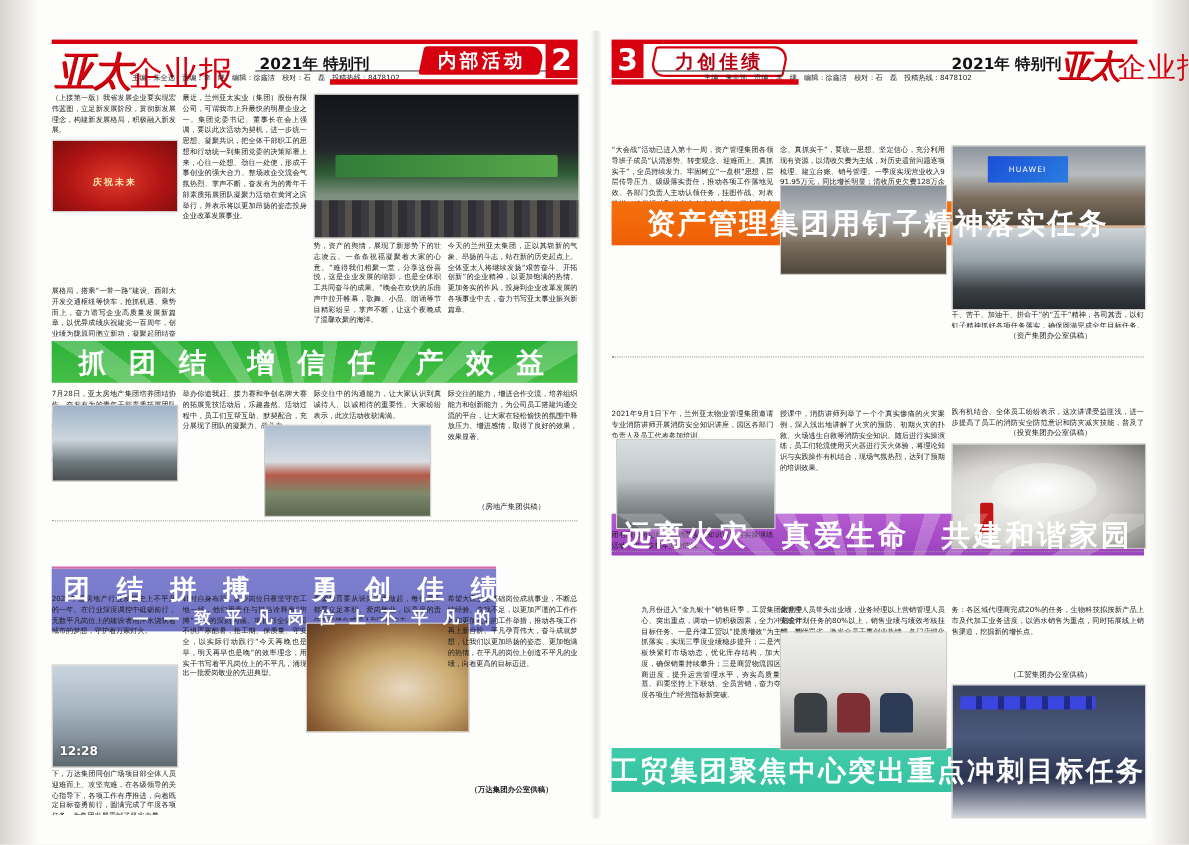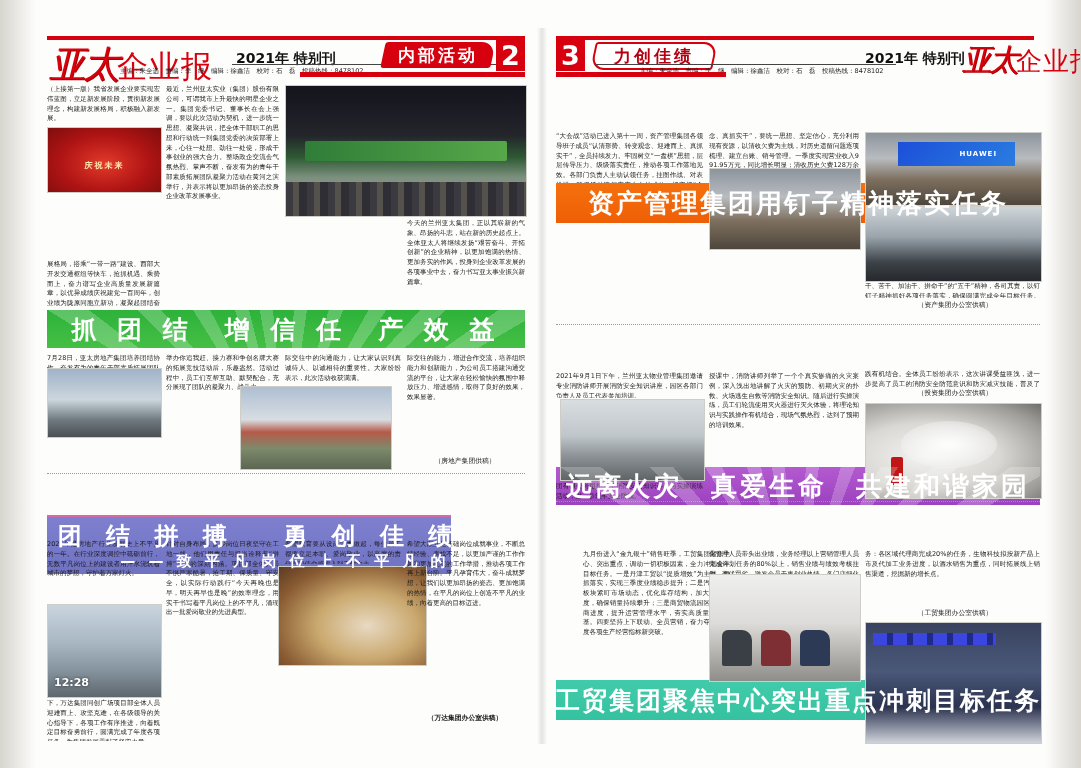--- a/index.html
+++ b/index.html
@@ -41,21 +41,21 @@
   .ph-red .ptxt{color:#ffe9b0;font-size:8px;text-align:center;margin-top:32px;letter-spacing:2px;font-weight:bold;}
   .ph-stage{background:linear-gradient(180deg,#14141c 0%,#23252b 38%,#2e5a33 55%,#7a8f7d 70%,#b9b4a8 100%);}
   .ph-stage .strip{position:absolute;left:8%;top:42%;width:84%;height:16%;background:linear-gradient(90deg,#2f7d38,#57a84a);border-radius:2px;}
   .ph-crowd{position:absolute;bottom:0;left:0;width:100%;height:26%;background:repeating-linear-gradient(90deg,#3a3a40 0 7px,#55524e 7px 13px,#2e2e34 13px 21px);}
   .ph-team{background:linear-gradient(180deg,#9fb3c8 0%,#cdd6dd 45%,#6f7a80 75%,#4a4f52 100%);}
   .ph-activity{background:linear-gradient(180deg,#aebfd2 0%,#d8dde2 40%,#b65a4a 55%,#7d8a6b 75%,#5c6652 100%);}
   .ph-window{background:linear-gradient(180deg,#c9d4de 0%,#aab8c4 40%,#8795a0 70%,#5d676e 100%);}
   .clock{position:absolute;left:6px;bottom:8px;color:#fff;font-size:11px;font-weight:bold;text-shadow:0 0 3px rgba(0,0,0,.6);}
   .ph-dinner{background:radial-gradient(ellipse at 60% 60%,#e8d9c2 0%,#caa96f 40%,#8a5c33 75%,#5d3b22 100%);}
   .ph-meeting{background:linear-gradient(180deg,#8c949c 0%,#b8bcc0 35%,#7d6f5e 65%,#4e463c 100%);}
-  .screen{position:absolute;left:18%;top:12%;width:42%;height:34%;background:linear-gradient(135deg,#1c4fd8,#2a7de0);display:flex;align-items:center;justify-content:center;color:#fff;font-size:7px;font-weight:bold;letter-spacing:1px;padding-left:44px;}
+  .screen{position:absolute;left:18%;top:12%;width:42%;height:34%;background:linear-gradient(135deg,#1c4fd8,#2a7de0);display:flex;align-items:center;justify-content:center;color:#fff;font-size:7px;font-weight:normal;letter-spacing:1px;}
   .ph-suits{background:linear-gradient(180deg,#cfd6da 0%,#9aa4ab 40%,#3c4248 75%,#26292d 100%);}
   .ph-training{background:linear-gradient(180deg,#d8dde0 0%,#bfc6ca 45%,#8c9296 70%,#5f6467 100%);}
   .ph-fire{background:radial-gradient(ellipse at 35% 55%,#f3f3f1 0%,#d9d8d4 45%,#9d9c98 80%,#6f6e6a 100%);}
   .smoke{position:absolute;left:20%;top:18%;width:55%;height:50%;background:radial-gradient(ellipse,rgba(255,255,255,.95),rgba(220,220,218,.2));border-radius:50%;}
   .ext{position:absolute;left:14%;bottom:14%;width:7%;height:30%;background:#c21616;border-radius:2px;}
   .ph-showroom{background:linear-gradient(180deg,#efefed 0%,#dddcda 45%,#b9b8b4 70%,#8e8d89 100%);}
   .scoot{position:absolute;bottom:14%;width:20%;height:34%;background:#3a3f46;border-radius:6px 10px 2px 2px;}
   .scoot.s2{left:34%;background:#7d2f33;}
   .scoot.s3{left:60%;background:#2d3a55;}
   .ph-expo{background:linear-gradient(180deg,#39435f 0%,#4a5879 40%,#2b3350 70%,#cfd3da 100%);}
@@ -85,20 +85,21 @@
   <div class="abs bt" style="left:47px;top:85px;width:113px;height:40px;">（上接第一版）我省发展企业要实现宏伟蓝图，立足新发展阶段，贯彻新发展理念，构建新发展格局，积极融入新发展。</div>
   <div class="photo ph-red" style="left:47px;top:127px;width:113px;height:64px;">
     <div class="ptxt">庆祝未来</div>
   </div>
   <div class="abs bt" style="left:47px;top:260px;width:113px;height:46px;">展格局，搭乘“一带一路”建设、西部大开发交通枢纽等快车，抢抓机遇、乘势而上，奋力谱写企业高质量发展新篇章，以优异成绩庆祝建党一百周年，创业绩为陇原同胞立新功，凝聚起团结奋进的磅礴力量。</div>
   <div class="abs bt" style="left:166px;top:85px;width:113px;height:221px;">最近，兰州亚太实业（集团）股份有限公司，可谓我市上升最快的明星企业之一。集团党委书记、董事长在会上强调，要以此次活动为契机，进一步统一思想、凝聚共识，把全体干部职工的思想和行动统一到集团党委的决策部署上来，心往一处想、劲往一处使，形成干事创业的强大合力。整场政企交流会气氛热烈、掌声不断，奋发有为的青年干部素质拓展团队凝聚力活动在黄河之滨举行，并表示将以更加昂扬的姿态投身企业改革发展事业。</div>
   <div class="photo ph-stage" style="left:285px;top:85px;width:240px;height:130px;">
     <div class="strip"></div>
     <div class="ph-crowd"></div>
   </div>
+  <div class="abs bt" style="left:285px;top:219px;width:116px;height:87px;">势，资产的舆情，展现了新形势下的壮志凌云。一条条祝福凝聚着大家的心意。“难得我们相聚一堂，分享这份喜悦，这是企业发展的缩影，也是全体职工共同奋斗的成果。”晚会在欢快的乐曲声中拉开帷幕，歌舞、小品、朗诵等节目精彩纷呈，掌声不断，让这个夜晚成了温馨欢聚的海洋。</div>
   <div class="abs bt" style="left:407px;top:219px;width:118px;height:87px;">今天的兰州亚太集团，正以其崭新的气象、昂扬的斗志，站在新的历史起点上。全体亚太人将继续发扬“艰苦奋斗、开拓创新”的企业精神，以更加饱满的热情、更加务实的作风，投身到企业改革发展的各项事业中去，奋力书写亚太事业振兴新篇章。</div>
 
   <div class="abs banner b-green rays" style="left:47px;top:310px;width:478px;height:38px;">
     <div class="t1" style="font-size:25px;letter-spacing:6px;">抓 团 结　增 信 任　产 效 益</div>
   </div>
 
   <div class="abs bt" style="left:47px;top:354px;width:113px;height:116px;">7月28日，亚太房地产集团培养团结协作、奋发有为的青年干部素质拓展团队凝聚力活动在黄河之滨举行。在紧张繁忙的工作之余，集团领导希望大家放下工作包袱，在活动中增进了解、加深友谊，以更加饱满的精神状态投入到今后的工作中去。</div>
   <div class="photo ph-team" style="left:47px;top:368px;width:113px;height:68px;"></div>
   <div class="abs bt" style="left:166px;top:354px;width:113px;height:116px;">举办你追我赶、接力赛和争创名牌大赛的拓展竞技活动后，乐趣盎然。活动过程中，员工们互帮互助、默契配合，充分展现了团队的凝聚力、战斗力。</div>
   <div class="abs bt" style="left:285px;top:354px;width:116px;height:116px;">际交往中的沟通能力，让大家认识到真诚待人、以诚相待的重要性。大家纷纷表示，此次活动收获满满。</div>

